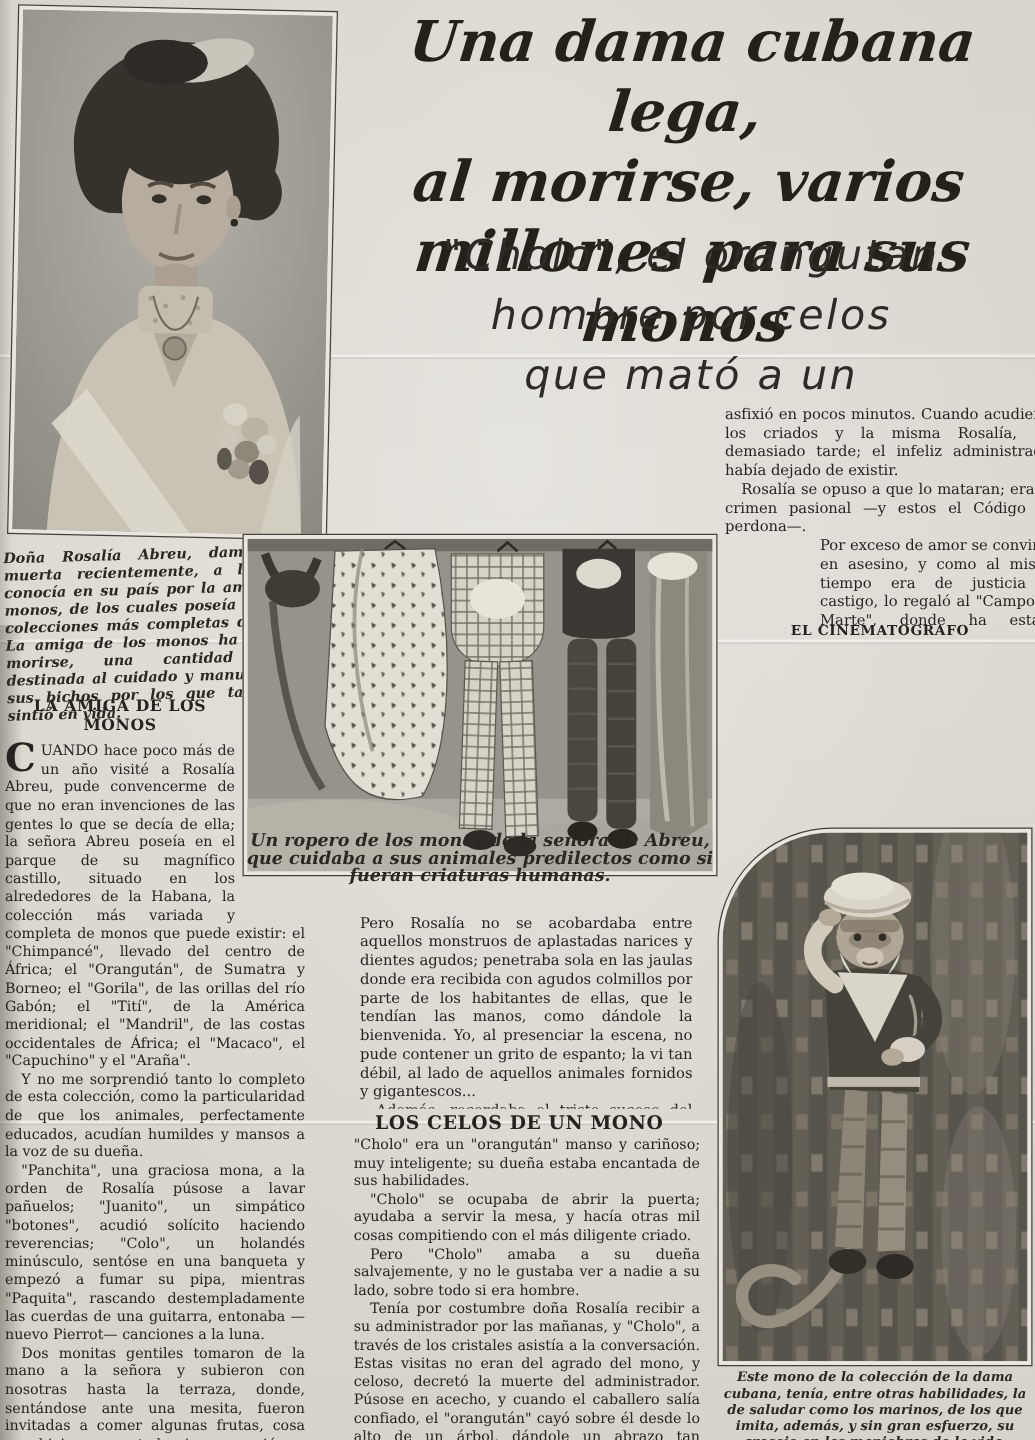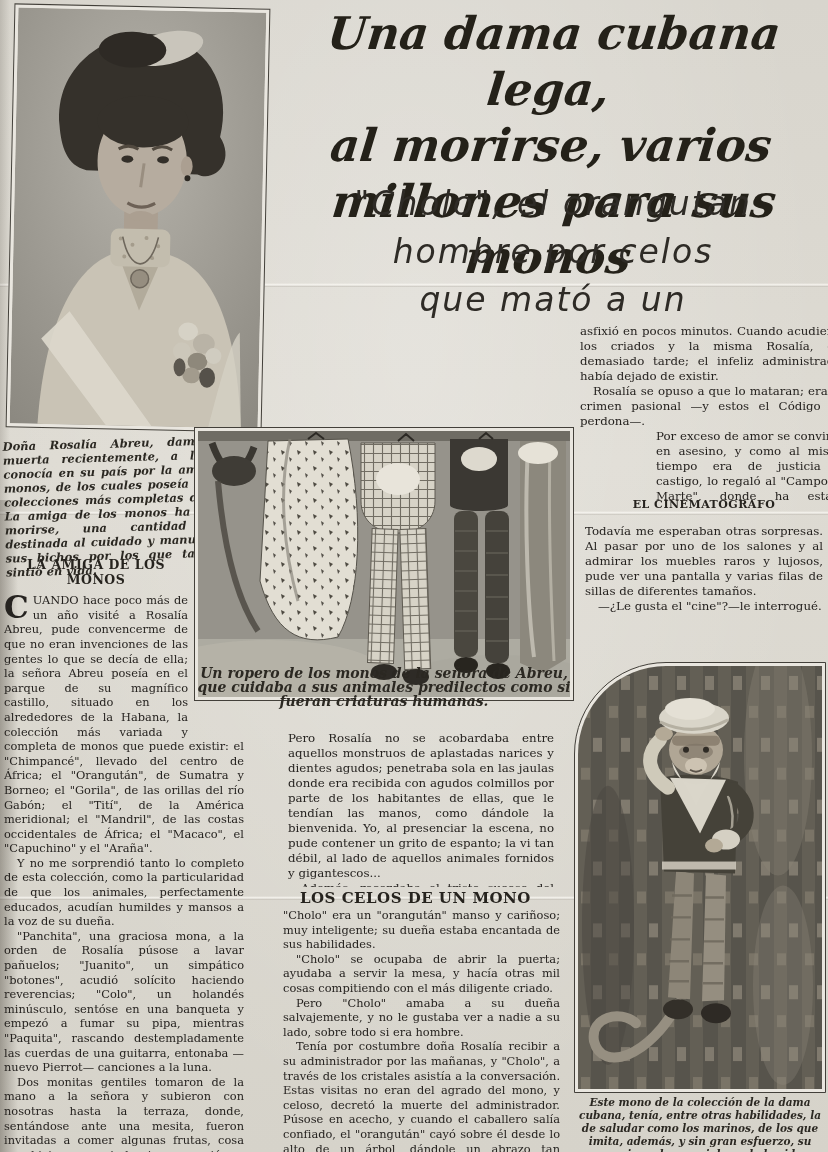--- a/index.html
+++ b/index.html
@@ -149,24 +149,20 @@
   </div>
 
   <div class="col intro-right">
     <p class="noindent">asfixió en pocos minutos. Cuando acudieron los criados y la misma Rosalía, era demasiado tarde; el infeliz administrador había dejado de existir.</p>
     <p>Rosalía se opuso a que lo mataran; era un crimen pasional —y estos el Código los perdona—.</p>
     <div class="float-spacer"></div>
     <p class="noindent">Por exceso de amor se convirtió en asesino, y como al mismo tiempo era de justicia el castigo, lo regaló al "Campo de Marte", donde ha estado muchos años.</p>
   </div>
 
   <div class="cinema-heading section-heading">EL CINEMATOGRAFO</div>
-  <div class="col cinema-col">
-    <p class="noindent">Todavía me esperaban otras sorpresas. Al pasar por uno de los salones y al admirar los muebles raros y lujosos, pude ver una pantalla y varias filas de sillas de diferentes tamaños.</p>
-    <p>—¿Le gusta el "cine"?—le interrogué.</p>
-  </div>
 
   <div class="photo photo-wardrobe">
     <svg viewBox="0 0 372 266" preserveAspectRatio="none">
       <defs>
         <pattern id="plaid" width="9" height="9" patternUnits="userSpaceOnUse">
           <rect width="9" height="9" fill="#d7d3c7"></rect>
           <path d="M0,4.5 H9 M4.5,0 V9" stroke="#716d63" stroke-width="1.1"></path>
         </pattern>
         <pattern id="floral" width="16" height="16" patternUnits="userSpaceOnUse">
           <rect width="16" height="16" fill="#e2ded3"></rect>

